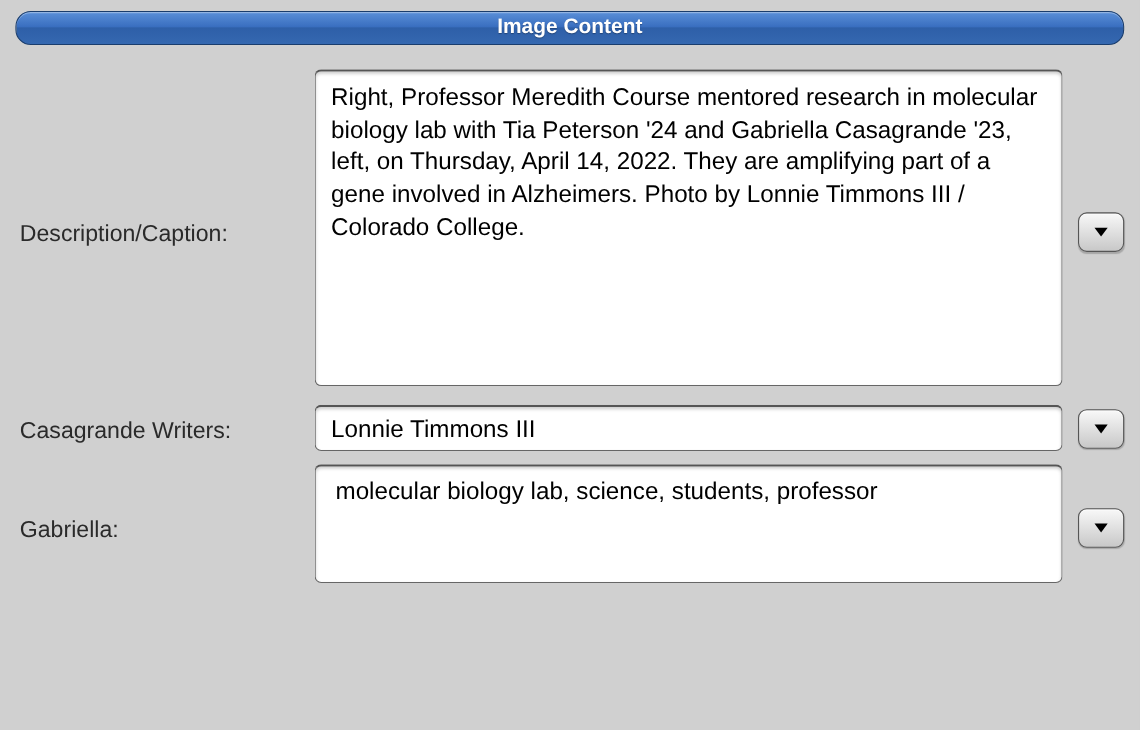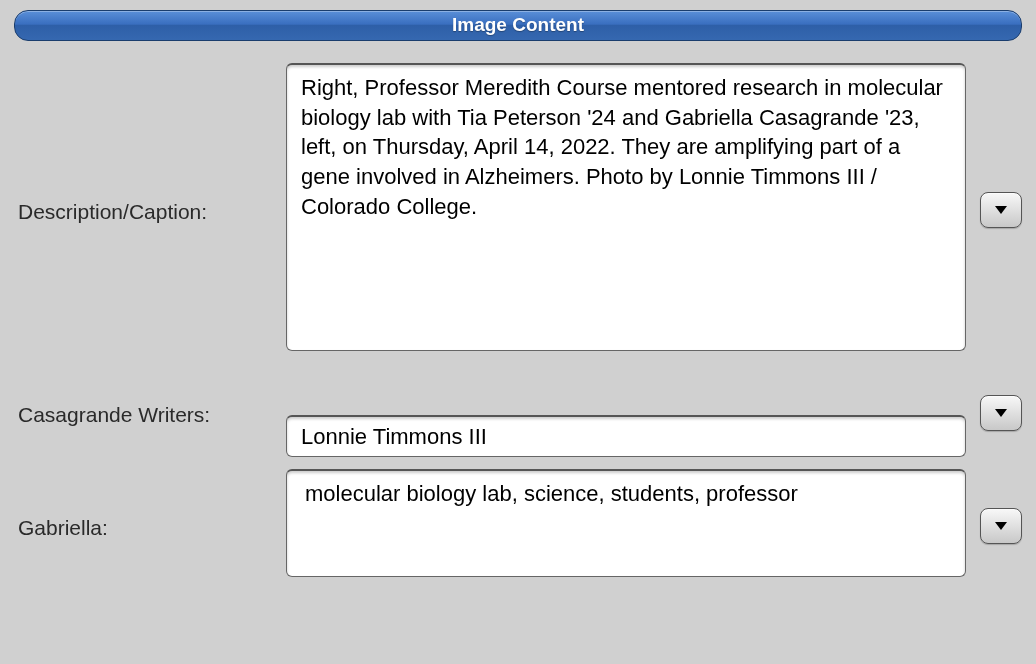--- a/index.html
+++ b/index.html
@@ -67,21 +67,20 @@
       box-shadow: inset 0 2px 3px rgba(0,0,0,0.2);
       line-height: 1.35;
     }
     .text-area.big {
       height: 288px;
     }
     .text-input {
       height: 42px;
       line-height: 1;
       padding: 6px 14px;
-      margin-top: 48px;
     }
     .text-area.medium {
       height: 108px;
     }
     .text-area.small {
       height: 108px;
       padding-left: 18px;
     }
     .dropdown-btn {
       width: 42px;

